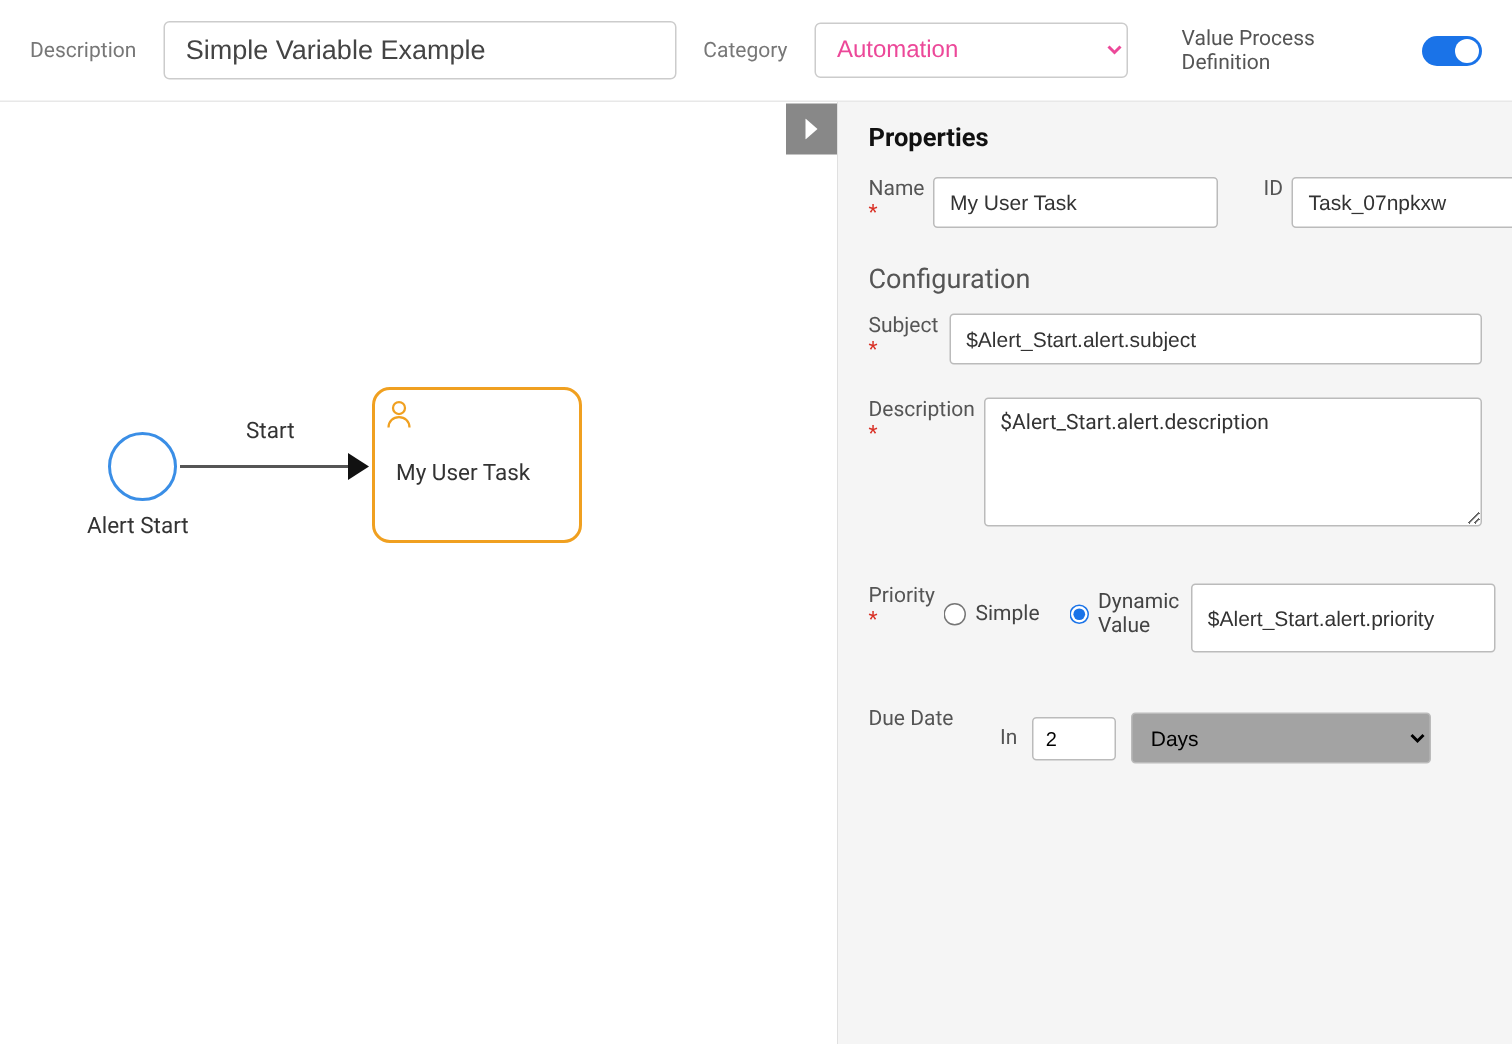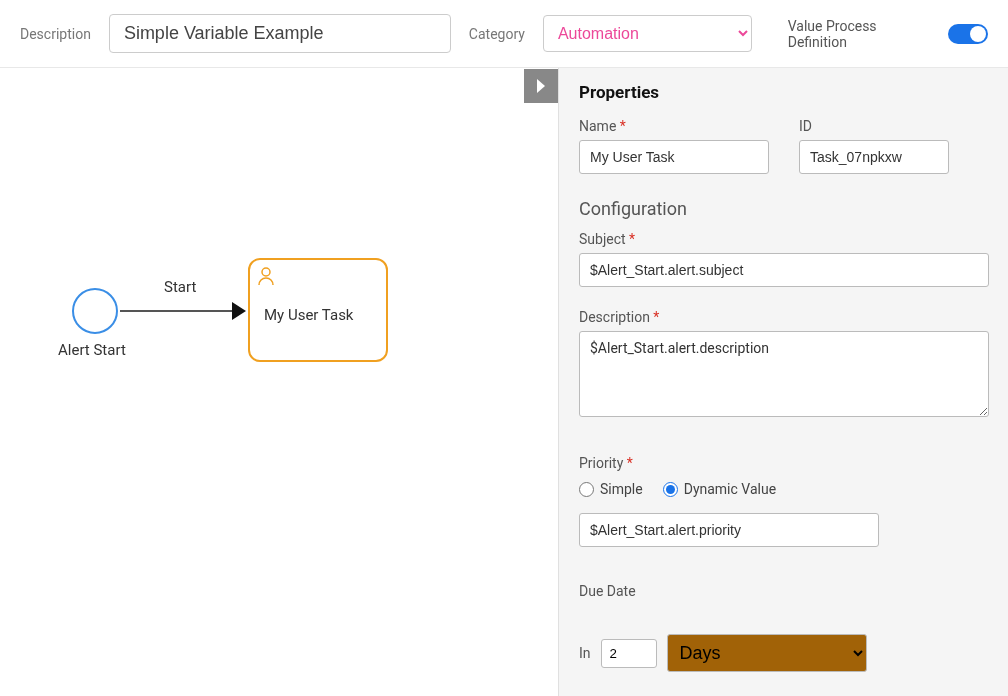--- a/index.html
+++ b/index.html
@@ -26,38 +26,38 @@
 .task-icon { position: absolute; top: 6px; left: 6px; }
 .task-text { position: absolute; top: 46px; left: 14px; font-size: 15px; color: #333; }
 
 .collapse-tab { width: 34px; height: 34px; background: #888; display: flex; align-items: center; justify-content: center; cursor: pointer; margin-top: 1px;}
 .collapse-tab svg { display:block; }
 
 .panel { width: 450px; background: #f5f5f5; border-left: 1px solid #e0e0e0; padding: 0; overflow-y: auto; }
 .panel-header { font-weight: 700; font-size: 17px; padding: 14px 20px 10px; color: #111; }
 .section-title { font-size: 18px; color: #555; padding: 18px 20px 6px; }
 .row { display: flex; gap: 30px; padding: 6px 20px; }
-.field { display: flex; flex-direction: column; gap: 6px; }
+.field { display: flex; flex-direction: row; gap: 6px; }
 .field-label { font-size: 14px; color: #555; }
 .req { color: #d93025; }
 .txt-input { border: 1px solid #bbb; border-radius: 3px; padding: 8px 10px; font-size: 14px; background: #fff; color: #333; }
 .name-input { width: 190px; }
 .id-input-wrap { display: flex; align-items: center; gap: 8px; }
 .id-input { width: 150px; }
 .full { padding: 6px 20px; }
 .subject-input { width: 410px; }
 .desc-area { width: 410px; height: 86px; resize: both; font-family: inherit; }
 .radio-row { display: flex; gap: 20px; align-items: center; padding: 4px 0 10px; }
 .radio-item { display: flex; align-items: center; gap: 6px; font-size: 14px; color: #444; }
 .radio-item input { width: 15px; height: 15px; accent-color:#1a73e8;}
 .prio-input { width: 300px; }
 .due-row { display: flex; align-items: center; gap: 10px; padding-top: 4px; }
 .due-in { font-size: 14px; color: #555; }
 .due-num { width: 56px; padding: 6px 8px; border: 1px solid #bbb; border-radius: 3px; }
-.due-select { width: 200px; padding: 7px 8px; border: 1px solid #bbb; border-radius: 3px; background:#a16207; font-size:18px;}
+.due-select { width: 200px; padding: 7px 8px; border: 1px solid #bbb; border-radius: 3px; background:#a3a3a3; font-size:14px;}
 </style>
 </head>
 <body>
 
 <div class="top-bar">
   <span class="top-label">Description</span>
   <input class="desc-input" type="text" value="Simple Variable Example" style="">
   <span class="top-label">Category</span>
   <select class="cat-select">
     <option>Automation</option>

